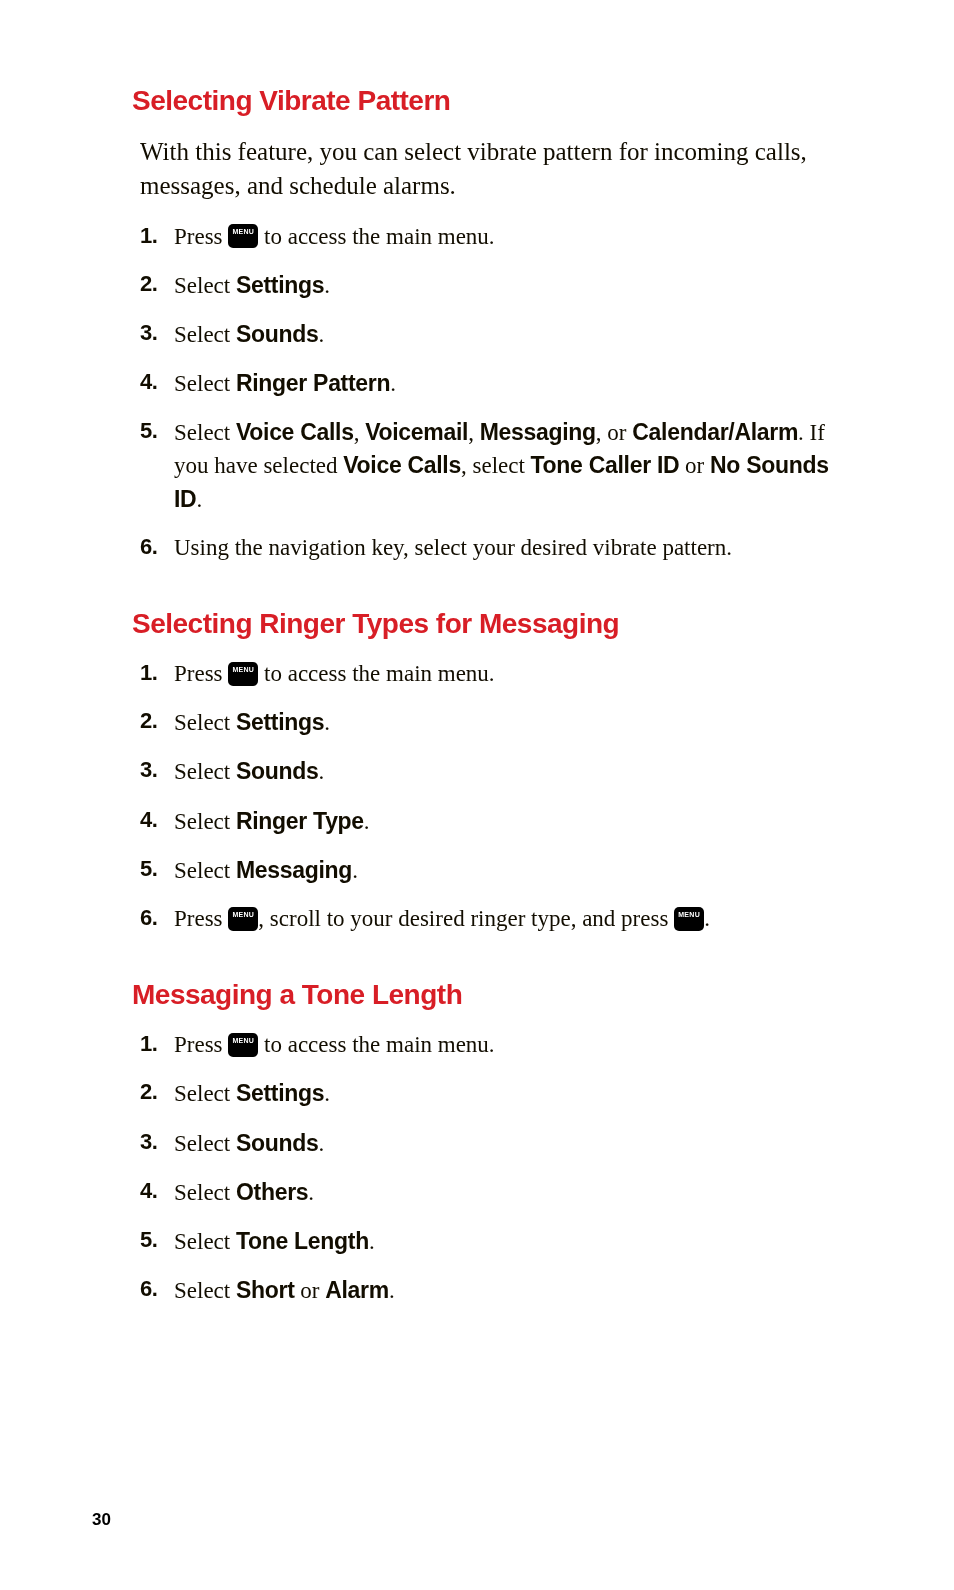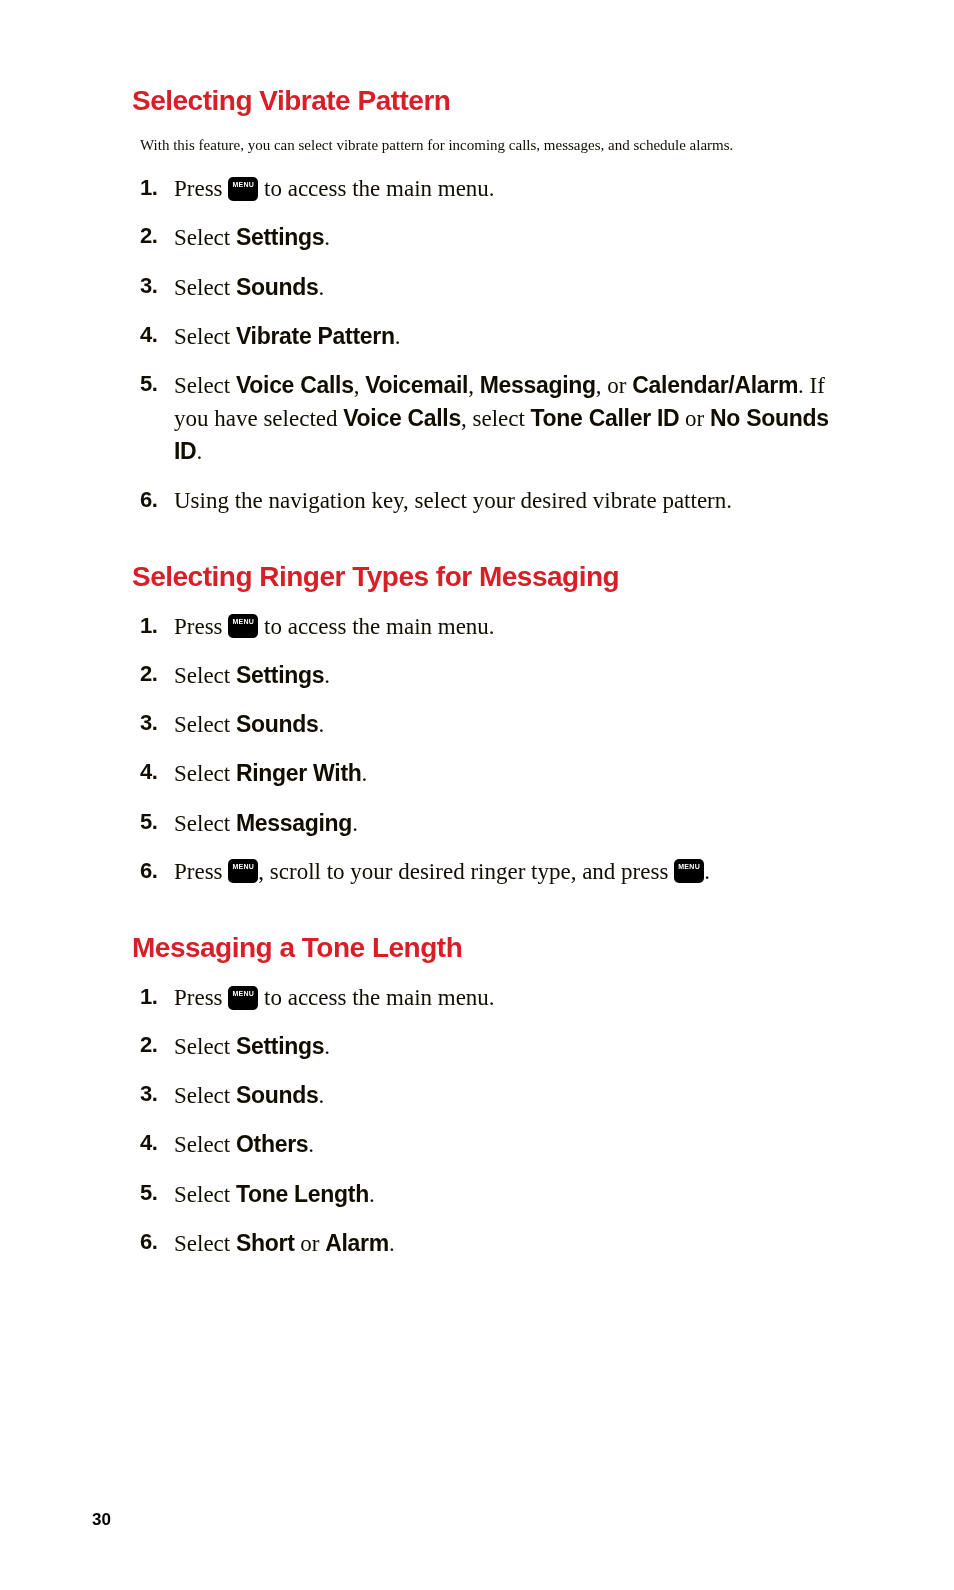--- a/index.html
+++ b/index.html
@@ -21,21 +21,21 @@
     font-weight: 900;
     color: #d81e26;
     font-size: 28px;
     letter-spacing: -0.5px;
     margin: 28px 0 18px 0;
   }
   h2.section-heading.first {
     margin-top: 0;
   }
   p.intro {
-    font-size: 15px;
+    font-size: 25px;
     line-height: 1.35;
     margin: 0 0 18px 8px;
     color: #120d00;
   }
   ol.steps {
     list-style: none;
     margin: 0 0 12px 0;
     padding: 0 0 0 8px;
   }
   ol.steps > li {
@@ -101,30 +101,30 @@
 <body>
 
 <div class="page">
   <div id="content">
       <h2 class="section-heading first">Selecting Vibrate Pattern</h2>
       <p class="intro">With this feature, you can select vibrate pattern for incoming calls, messages, and schedule alarms.</p>
       <ol class="steps">
         <li><span class="num">1.</span>Press <span class="menu-ok-icon"><span class="m">MENU</span><span class="o">OK</span></span> to access the main menu.</li>
         <li><span class="num">2.</span>Select <span class="b">Settings</span>.</li>
         <li><span class="num">3.</span>Select <span class="b">Sounds</span>.</li>
-        <li><span class="num">4.</span>Select <span class="b">Vibrate Pattern</span>.</li>
+        <li><span class="num">4.</span>Select <span class="b">Ringer Pattern</span>.</li>
         <li><span class="num">5.</span>Select <span class="b">Voice Calls</span>, <span class="b">Voicemail</span>, <span class="b">Messaging</span>, or <span class="b">Calendar/Alarm</span>. If you have selected <span class="b">Voice Calls</span>, select <span class="b">Tone Caller ID</span> or <span class="b">No Sounds ID</span>.</li>
         <li><span class="num">6.</span>Using the navigation key, select your desired vibrate pattern.</li>
       </ol>
       <h2 class="section-heading">Selecting Ringer Types for Messaging</h2>
       <ol class="steps">
         <li><span class="num">1.</span>Press <span class="menu-ok-icon"><span class="m">MENU</span><span class="o">OK</span></span> to access the main menu.</li>
         <li><span class="num">2.</span>Select <span class="b">Settings</span>.</li>
         <li><span class="num">3.</span>Select <span class="b">Sounds</span>.</li>
-        <li><span class="num">4.</span>Select <span class="b">Ringer With</span>.</li>
+        <li><span class="num">4.</span>Select <span class="b">Ringer Type</span>.</li>
         <li><span class="num">5.</span>Select <span class="b">Messaging</span>.</li>
         <li><span class="num">6.</span>Press <span class="menu-ok-icon"><span class="m">MENU</span><span class="o">OK</span></span>, scroll to your desired ringer type, and press <span class="menu-ok-icon"><span class="m">MENU</span><span class="o">OK</span></span>.</li>
       </ol>
       <h2 class="section-heading">Messaging a Tone Length</h2>
       <ol class="steps">
         <li><span class="num">1.</span>Press <span class="menu-ok-icon"><span class="m">MENU</span><span class="o">OK</span></span> to access the main menu.</li>
         <li><span class="num">2.</span>Select <span class="b">Settings</span>.</li>
         <li><span class="num">3.</span>Select <span class="b">Sounds</span>.</li>
         <li><span class="num">4.</span>Select <span class="b">Others</span>.</li>
         <li><span class="num">5.</span>Select <span class="b">Tone Length</span>.</li>

